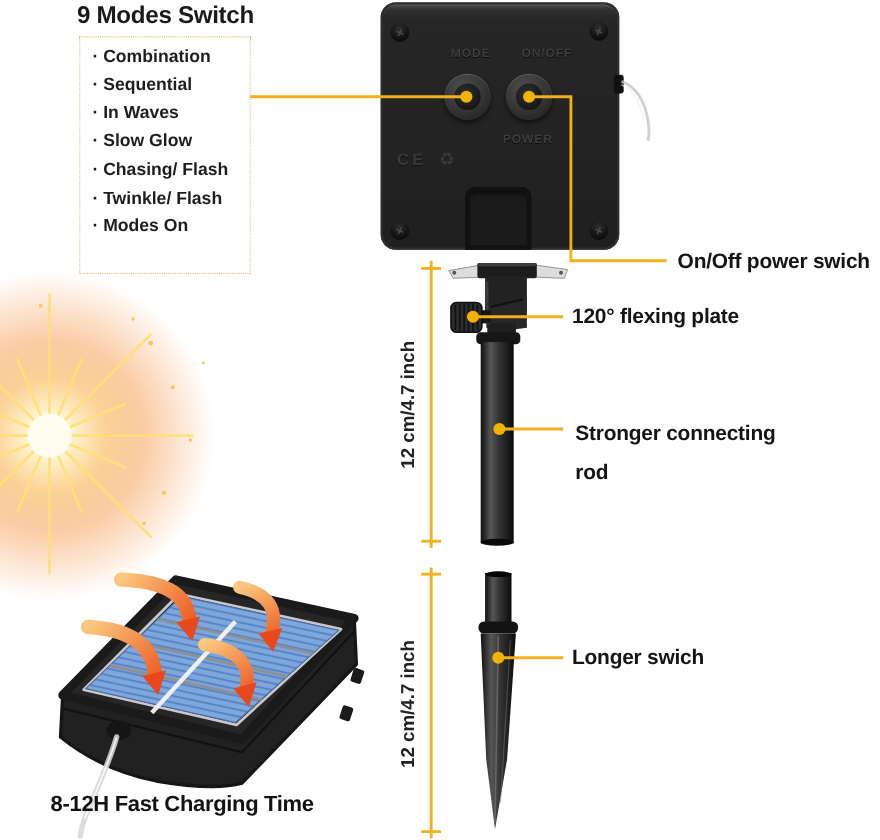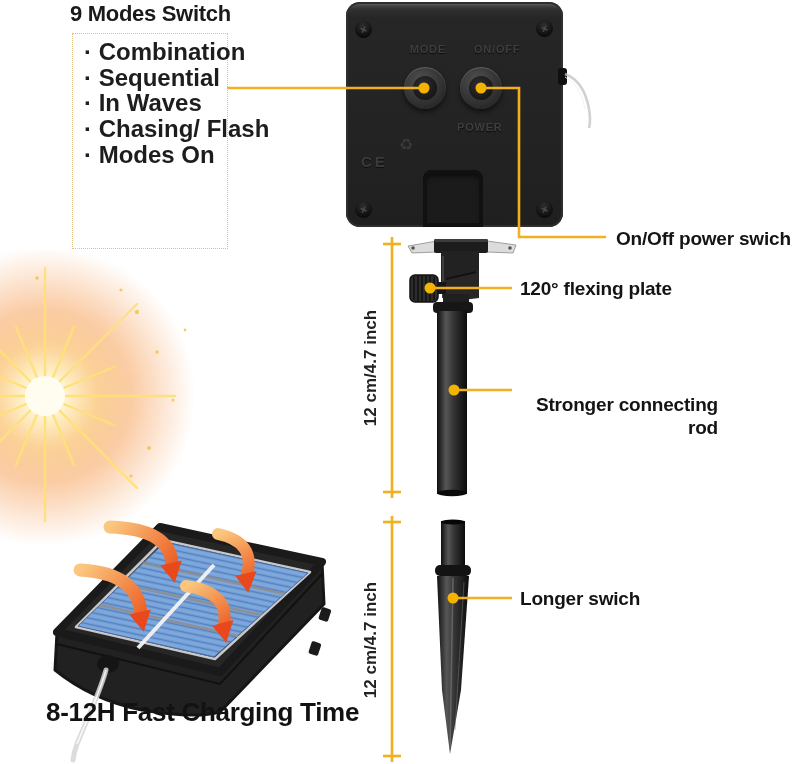--- a/index.html
+++ b/index.html
@@ -5,49 +5,49 @@
   html,body{margin:0;padding:0;background:#fff;}
   .canvas{position:relative;width:800px;height:764px;background:#fff;overflow:hidden;
           font-family:"Liberation Sans",sans-serif;color:#1a1a1a;}
   .abs{position:absolute;}
   svg{display:block;}
 
   
   .modes-title{left:70px;top:1px;font-size:22px;font-weight:800;letter-spacing:-0.3px;}
   .modes-box{left:72px;top:33px;width:156px;height:216px;border:1.6px dotted #e0c184;
              box-sizing:border-box;padding:5px 0 0 11px;}
-  .mode-item{font-size:24px;font-weight:700;line-height:25.7px;white-space:nowrap;color:#1d1d1d;}
+  .mode-item{font-size:16px;font-weight:700;line-height:25.7px;white-space:nowrap;color:#1d1d1d;}
 
   
   .control-box{left:346px;top:2px;width:217px;height:225px;border-radius:14px;
                background:linear-gradient(180deg,#5a5a5a 0,#303030 7px,#262626 16px,#232323 60%,#1f1f1f 100%);
                box-shadow:inset 0 0 0 2px #2e2e2e, inset 0 2px 2px rgba(255,255,255,.22);}
   .screw{position:absolute;width:17px;height:17px;border-radius:50%;
          background:radial-gradient(circle at 38% 32%, #2e2e2e, #0a0a0a 75%);
          display:flex;align-items:center;justify-content:center;
          color:#4b4b4b;font-size:13px;font-weight:700;transform:rotate(25deg);}
   .embossed{position:absolute;color:#3e3e3e;font-size:11px;font-weight:700;letter-spacing:.8px;
             text-align:right;text-shadow:0 1px 1px rgba(0,0,0,.7);}
   .btn{position:absolute;width:42px;height:42px;border-radius:50%;
        background:radial-gradient(circle at 40% 33%, #505050, #2a2a2a 72%);
        box-shadow:0 3px 5px rgba(0,0,0,.55), inset 0 1px 1px rgba(255,255,255,.18);}
   .btn::before{content:"";position:absolute;left:9px;top:9px;width:24px;height:24px;border-radius:50%;
        background:radial-gradient(circle at 42% 38%, #303030, #151515 75%);}
   .ce-mark{position:absolute;left:361px;top:137px;font-size:15px;font-weight:700;
-           letter-spacing:3px;color:#3a3a3a;text-shadow:0 1px 1px rgba(0,0,0,.6);margin-top:16px;}
+           letter-spacing:3px;color:#3a3a3a;text-shadow:0 1px 1px rgba(0,0,0,.6);}
   .cert{position:absolute;left:399px;top:135px;font-size:16px;color:#3a3a3a;}
   .notch{position:absolute;left:423px;top:170px;width:60px;height:57px;border-radius:9px 9px 0 0;
          background:#1b1b1b;box-shadow:inset 0 0 0 4px #111, inset 0 5px 6px rgba(0,0,0,.8);}
 
   
-  .callout-label{font-size:19px;font-weight:800;color:#141414;letter-spacing:-0.2px;text-align:right;}
+  .callout-label{font-size:19px;font-weight:800;color:#141414;letter-spacing:-0.2px;}
   .measure{font-size:17px;font-weight:700;color:#222;width:130px;text-align:center;
            transform:rotate(-90deg);white-space:nowrap;}
-  .caption{left:46px;top:697px;font-size:26px;font-weight:800;color:#121212;letter-spacing:-0.3px;}
-  .wrap190{width:195px;line-height:23px;margin-top:16px;}
+  .caption{left:46px;top:720px;font-size:20px;font-weight:800;color:#121212;letter-spacing:-0.3px;}
+  .wrap190{width:195px;line-height:35px;}
 </style>
 </head>
 <body>
 
 <div class="canvas">
 
   <svg class="abs" style="left:-115px;top:250px;" width="330" height="300" viewBox="0 0 330 300">
     <defs>
       <radialGradient id="sunglow" cx="50%" cy="50%" r="50%">
         <stop offset="0%" stop-color="#ffffff"></stop>
@@ -254,21 +254,23 @@
       <circle cx="453" cy="598" r="5.5"></circle>
     </g>
   </svg>
 
   <div class="abs modes-title">9 Modes Switch</div>
 
   <div class="abs modes-box">
     <div class="mode-item">· Combination</div>
     <div class="mode-item">· Sequential</div>
     <div class="mode-item">· In Waves</div>
+    <div class="mode-item">· Slow Glow</div>
     <div class="mode-item">· Chasing/ Flash</div>
+    <div class="mode-item">· Twinkle/ Flash</div>
     <div class="mode-item">· Modes On</div>
   </div>
 
   <div class="abs callout-label" style="left:616px;top:228px;">On/Off power swich</div>
   <div class="abs callout-label" style="left:520px;top:278px;">120° flexing plate</div>
   <div class="abs callout-label wrap190" style="left:523px;top:377px;">Stronger connecting rod</div>
   <div class="abs callout-label" style="left:520px;top:588px;">Longer swich</div>
 
   <div class="abs measure" style="left:306px;top:358px;">12 cm/4.7 inch</div>
   <div class="abs measure" style="left:306px;top:630px;">12 cm/4.7 inch</div>

